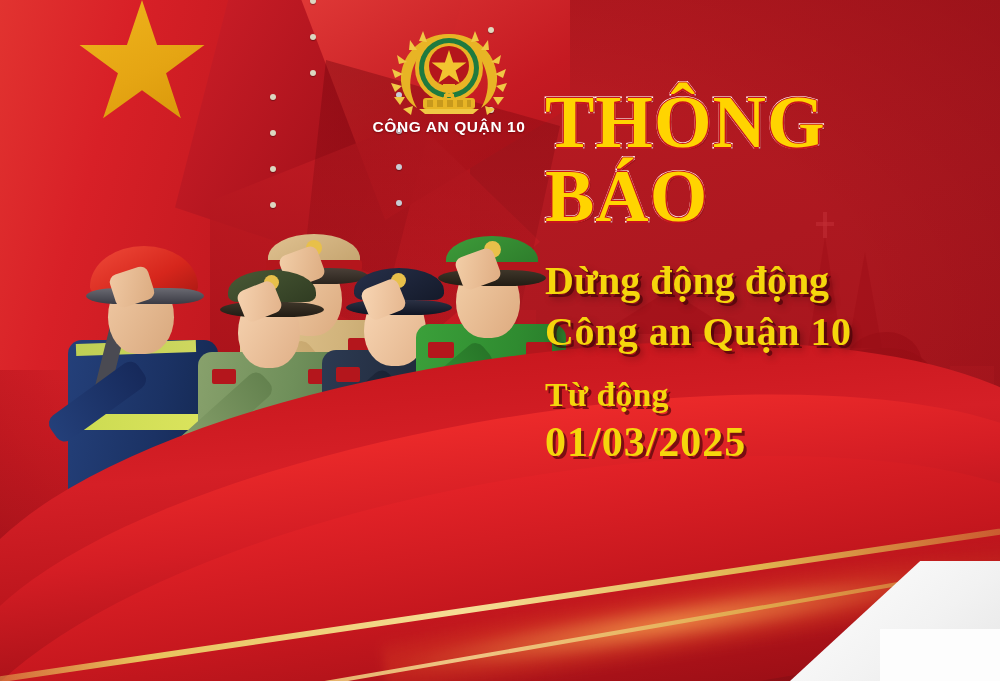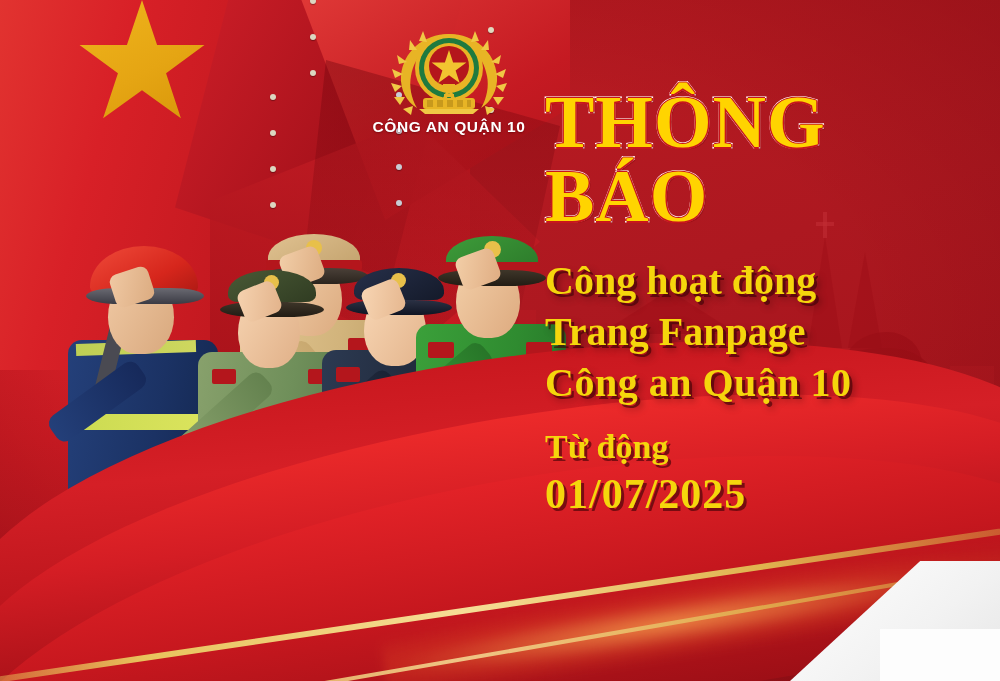--- a/index.html
+++ b/index.html
@@ -474,22 +474,21 @@
   </div>
 
   <div class="text-col">
 
     <div class="title">
       <span>THÔNG BÁO</span>
       <span class="title-inner">THÔNG BÁO</span>
     </div>
 
     <div class="headline">
-      <span class="ln ln1">Công hoạt động</span>
-      <span class="ln ln2">Trang Fanpage</span>
+      <span class="ln ln1">Dừng động động</span>
       <span class="ln ln3">Công an Quận 10</span>
     </div>
 
     <div class="from-label">Từ động</div>
-    <div class="date-value">01/07/2025</div>
+    <div class="date-value">01/03/2025</div>
   </div>
 
 </div>
 
 </body></html>

